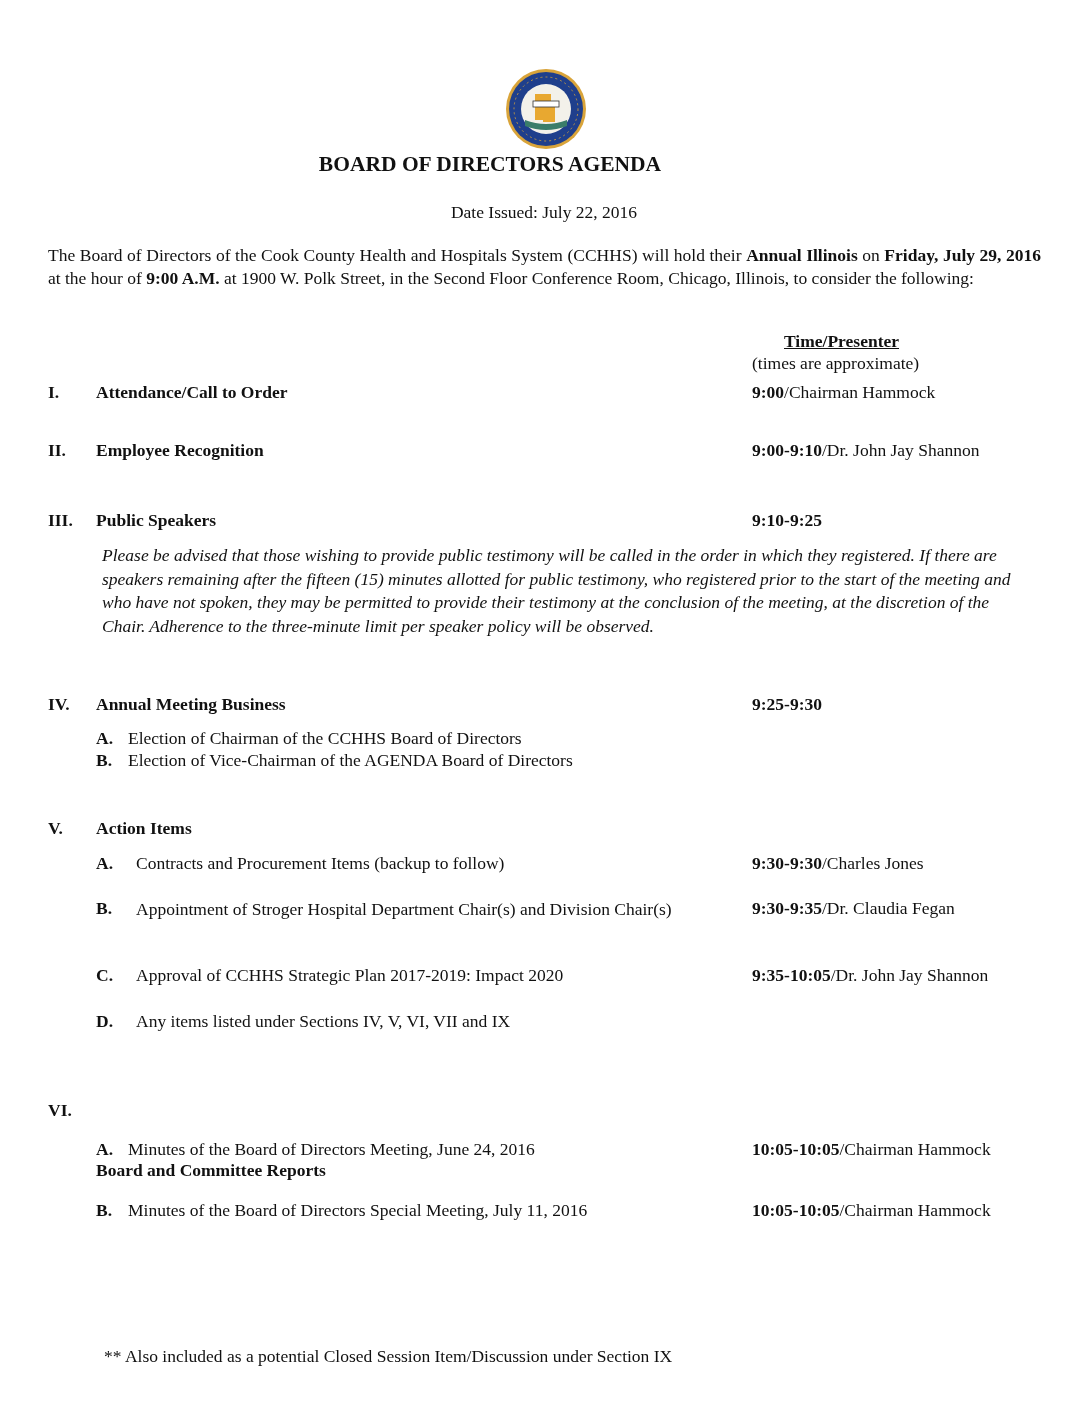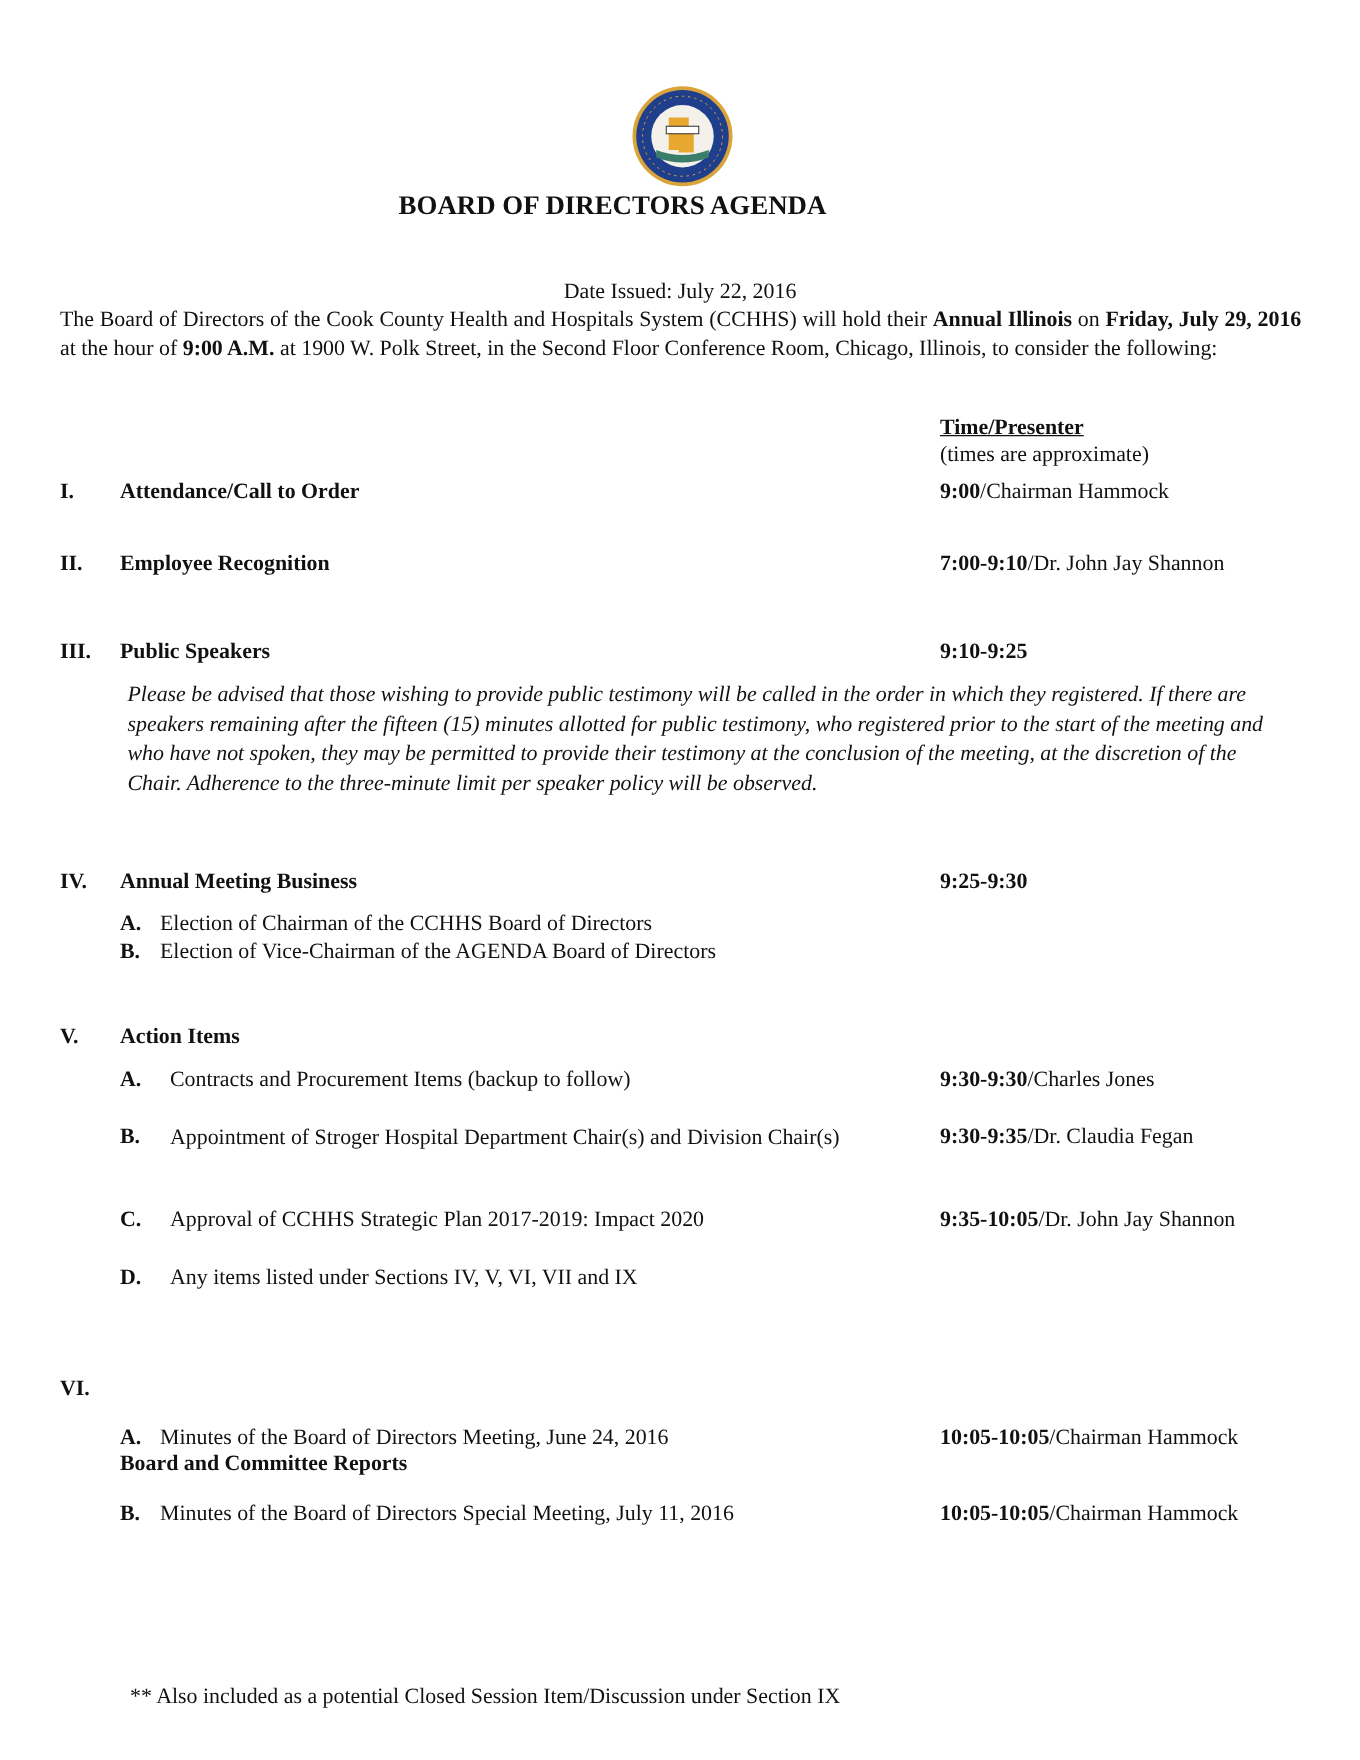--- a/index.html
+++ b/index.html
@@ -4,24 +4,24 @@
 <style>
   html, body { margin:0; padding:0; background:#ffffff; }
   body {
     width:1088px; height:1408px; position:relative; overflow:hidden;
     font-family:"Liberation Serif", serif; color:#111; font-size:17.5px;
   }
   .abs { position:absolute; white-space:nowrap; }
   .b { font-weight:bold; }
   .seal { position:absolute; left:505px; top:68px; width:82px; height:82px; }
   .title { position:absolute; left:0; width:980px; top:152px; text-align:center; font-weight:bold; font-size:21.5px; }
-  .date { position:absolute; left:0; width:1088px; top:202px; text-align:center;margin-top:20px; }
+  .date { position:absolute; left:0; width:1088px; top:202px; text-align:center; }
   .intro { position:absolute; left:48px; width:993px; top:244px; line-height:23px; text-align:justify; }
   .intro .last { text-align-last:left;margin-top:16px; }
-  .tp-head { left:752px; top:331px; font-weight:bold; text-decoration:underline;font-family:Liberation Serif, serif; }
+  .tp-head { left:784px; top:331px; font-weight:bold; text-decoration:underline;font-family:Liberation Serif, serif; }
   .tp-sub { left:752px; top:353px; }
   .note { position:absolute; left:102px; width:920px; top:544px; font-style:italic; line-height:23.5px; }
   .wrap2 { position:absolute; left:136px; width:540px; line-height:22px; white-space:normal; }
 </style>
 </head>
 <body>
 
 <svg class="seal" viewBox="0 0 82 82">
   <circle cx="41" cy="41" r="40" fill="#d9a43a"></circle>
   <circle cx="41" cy="41" r="37" fill="#1f3f8c"></circle>
@@ -44,21 +44,21 @@
 
 <div class="abs tp-head">Time/Presenter</div>
 <div class="abs tp-sub">(times are approximate)</div>
 
 <div class="abs b" style="left:48px;top:382px">I.</div>
 <div class="abs b" style="left:96px;top:382px">Attendance/Call to Order</div>
 <div class="abs" style="left:752px;top:382px"><b>9:00</b><span>/Chairman Hammock</span></div>
 
 <div class="abs b" style="left:48px;top:440px">II.</div>
 <div class="abs b" style="left:96px;top:440px">Employee Recognition</div>
-<div class="abs" style="left:752px;top:440px"><b>7:00-9:10</b><span>/Dr. John Jay Shannon</span></div>
+<div class="abs" style="left:752px;top:440px"><b>9:00-9:10</b><span>/Dr. John Jay Shannon</span></div>
 
 <div class="abs b" style="left:48px;top:510px">III.</div>
 <div class="abs b" style="left:96px;top:510px">Public Speakers</div>
 <div class="abs b" style="left:752px;top:510px">9:10-9:25</div>
 <div class="note">Please be advised that those wishing to provide public testimony will be called in the order in which they registered. If there are speakers remaining after the fifteen (15) minutes allotted for public testimony, who registered prior to the start of the meeting and who have not spoken, they may be permitted to provide their testimony at the conclusion of the meeting, at the discretion of the Chair.  Adherence to the three-minute limit per speaker policy will be observed.</div>
 
 <div class="abs b" style="left:48px;top:694px">IV.</div>
 <div class="abs b" style="left:96px;top:694px">Annual Meeting Business</div>
 <div class="abs b" style="left:752px;top:694px">9:25-9:30</div>
 <div class="abs b" style="left:96px;top:728px">A.</div>

